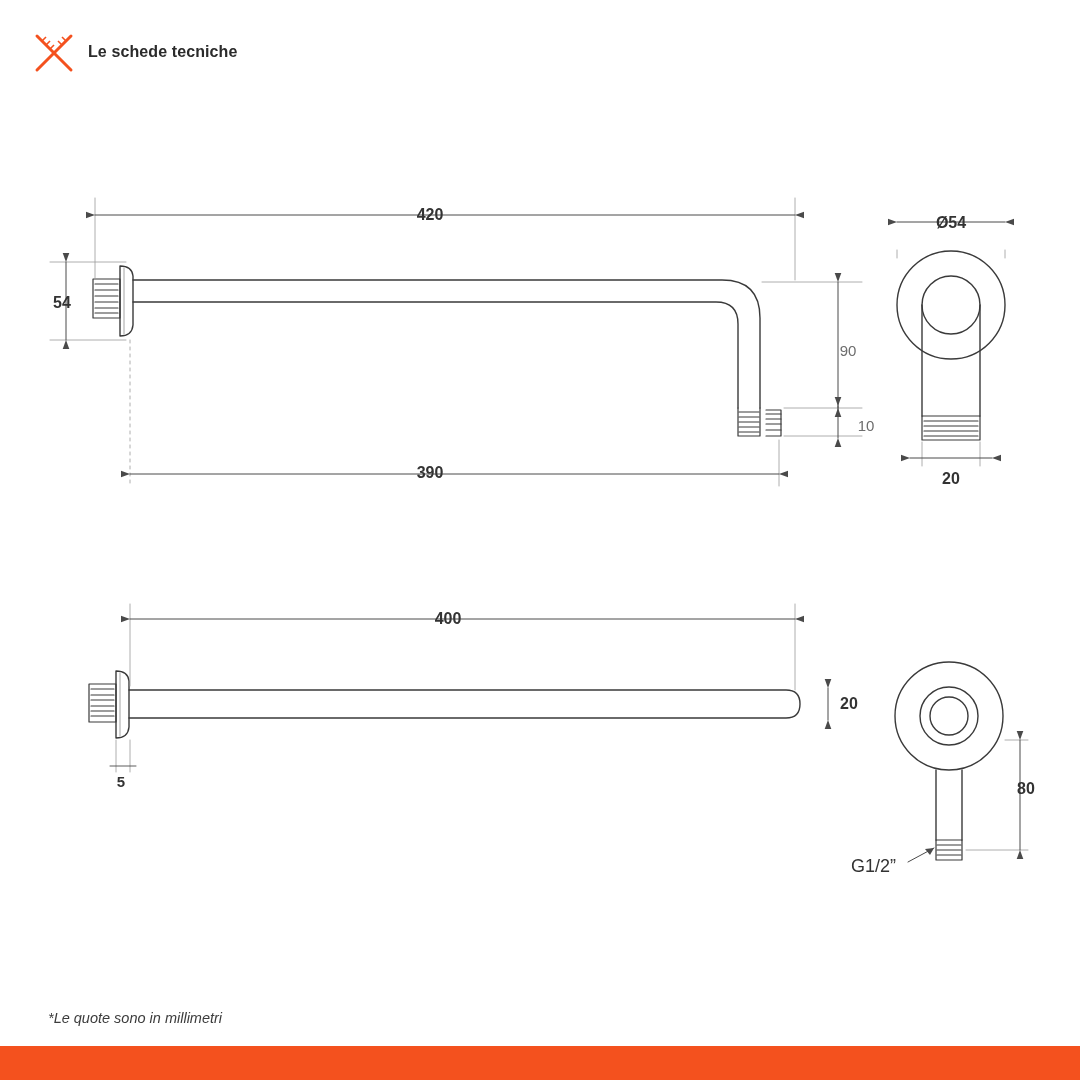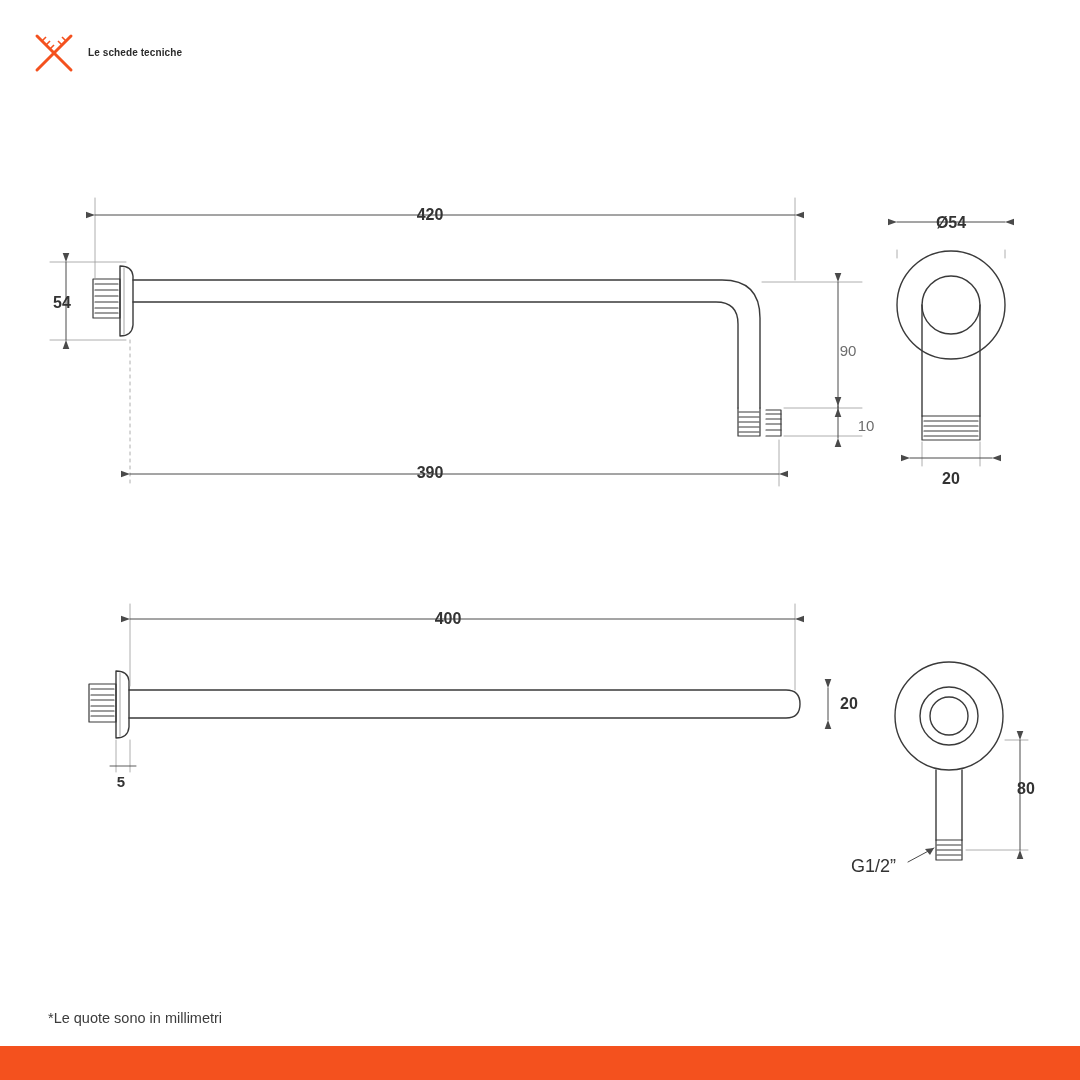--- a/index.html
+++ b/index.html
@@ -27,21 +27,21 @@
     display: flex;
     align-items: center;
     gap: 10px;
   }
   .logo-mark {
     width: 48px;
     height: 48px;
     position: relative;
   }
   .brand-text {
-    font-size: 10px;
+    font-size: 16px;
     font-weight: bold;
     color: #2b2b2b;
     letter-spacing: 0.1px;
     white-space: nowrap;
   }
 
   
   svg.draw {
     position: absolute;
     left: 0;
@@ -49,20 +49,21 @@
     width: 1080px;
     height: 1080px;
   }
 
   
   .footnote {
     position: absolute;
     left: 48px;
     top: 1010px;
     font-size: 14.5px;
+    font-style: italic;
     color: #3c3c3c;
   }
   .footer-bar {
     position: absolute;
     left: 0;
     bottom: 0;
     width: 1080px;
     height: 34px;
     background: #f4511e;
   }

